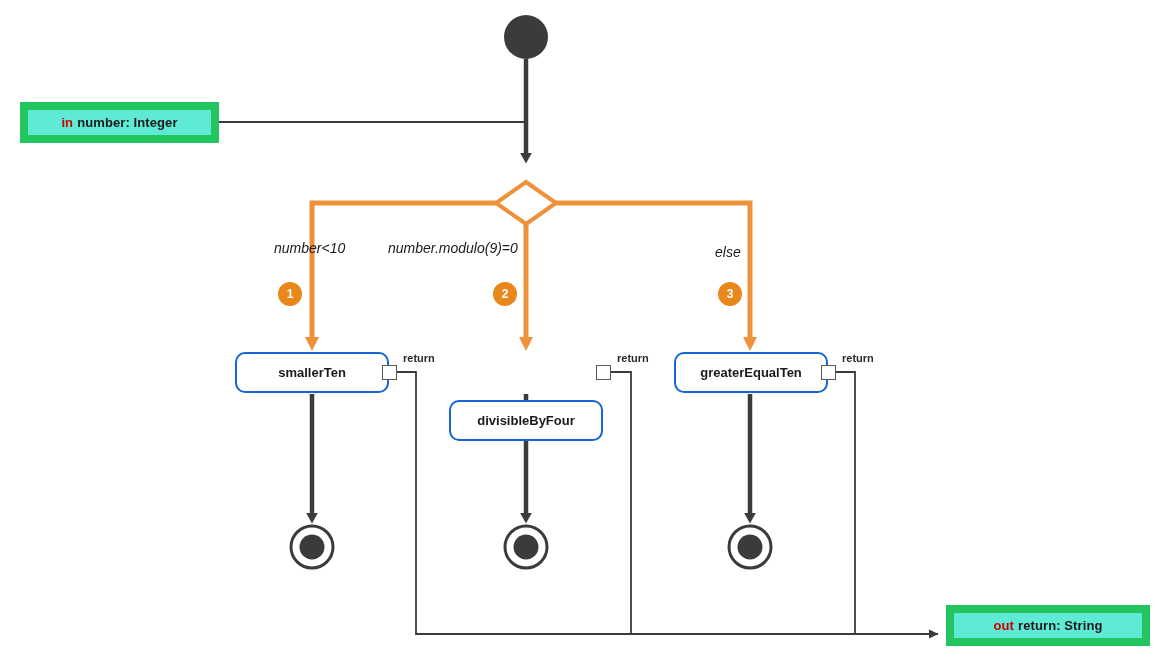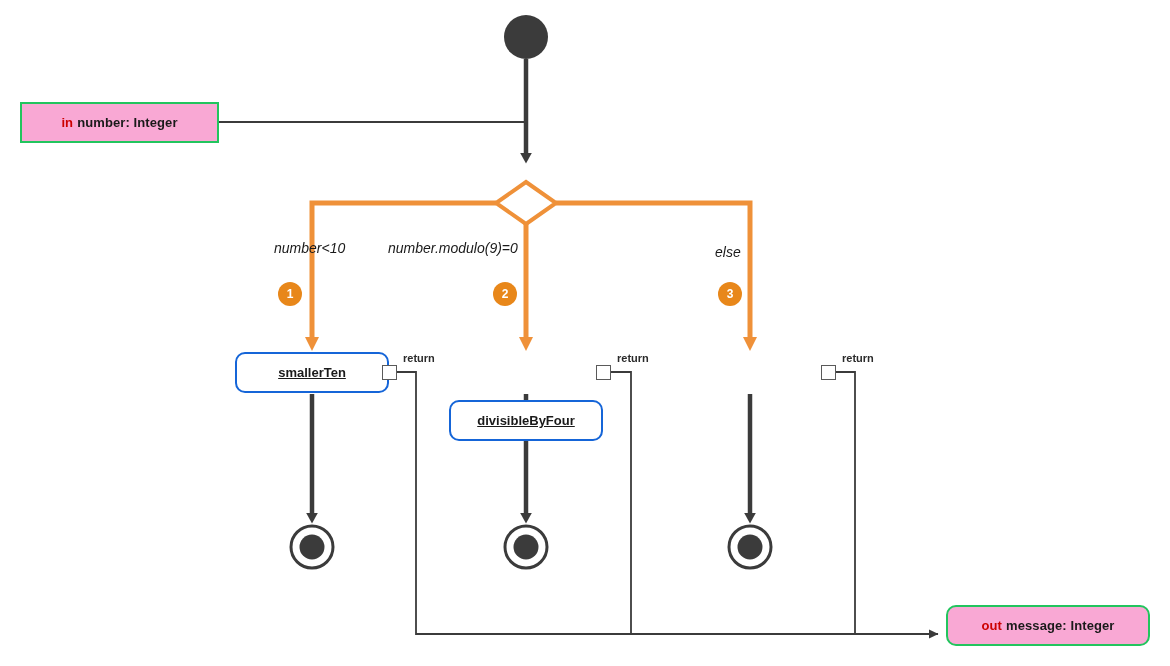--- a/index.html
+++ b/index.html
@@ -20,22 +20,22 @@
   #diagram-svg {
     position: absolute;
     left: 0;
     top: 0;
     width: 1170px;
     height: 666px;
   }
   .param-box {
     position: absolute;
     box-sizing: border-box;
-    background: #f9a8d4;
-    border: 2px solid #22c55e;
+    background: #5eead4;
+    border: 8px solid #22c55e;
     display: flex;
     align-items: center;
     justify-content: center;
     font-size: 13px;
     font-weight: bold;
     color: #1a1a1a;
     letter-spacing: 0.1px;
   }
   .param-dir {
     color: #cc0000;
@@ -47,21 +47,20 @@
     box-sizing: border-box;
     background: #ffffff;
     border: 2px solid #1565d8;
     border-radius: 10px;
     display: flex;
     align-items: center;
     justify-content: center;
     font-size: 13px;
     font-weight: bold;
     color: #1a1a1a;
-    text-decoration: underline;
   }
   .pin {
     position: absolute;
     box-sizing: border-box;
     width: 15px;
     height: 15px;
     background: #ffffff;
     border: 1.5px solid #5a5a5a;
   }
   .pin-label {
@@ -145,23 +144,23 @@
     <path d="M396,372 L416,372 L416,634 L938,634" stroke="#3b3b3b" stroke-width="1.8" fill="none" marker-end="url(#arrow-black-thin)"></path>
     <path d="M610,372 L631,372 L631,634" stroke="#3b3b3b" stroke-width="1.8" fill="none"></path>
     <path d="M835,372 L855,372 L855,634" stroke="#3b3b3b" stroke-width="1.8" fill="none"></path>
   </svg>
 
   <div class="param-box" style="left:20px; top:102px; width:199px; height:41px;">
     <span class="param-dir">in</span>
     <span>number: Integer</span>
   </div>
 
-  <div class="param-box" style="left:946px; top:605px; width:204px; height:41px;border-radius:10px;">
+  <div class="param-box" style="left:946px; top:605px; width:204px; height:41px;">
     <span class="param-dir">out</span>
-    <span>message: Integer</span>
+    <span>return: String</span>
   </div>
 
   <div class="guard-label" style="left:230px; top:240px;margin-left:44px;">number&lt;10</div>
   <div class="guard-label" style="left:388px; top:240px;">number.modulo(9)=0</div>
   <div class="guard-label" style="left:715px; top:244px;">else</div>
 
   <div class="badge" style="left:278px; top:282px;">1</div>
   <div class="badge" style="left:493px; top:282px;">2</div>
   <div class="badge" style="left:718px; top:282px;">3</div>
 
@@ -170,16 +169,19 @@
   </div>
   <div class="pin" style="left:382px; top:365px;"></div>
   <div class="pin-label" style="left:403px; top:352px;">return</div>
 
   <div class="action-box" style="left:449px; top:352px; width:154px; height:41px;margin-top:48px;">
     <span>divisibleByFour</span>
   </div>
   <div class="pin" style="left:596px; top:365px;"></div>
   <div class="pin-label" style="left:617px; top:352px;">return</div>
 
+  <div class="action-box" style="left:674px; top:352px; width:154px; height:41px;">
+    <span>greaterEqualTen</span>
+  </div>
   <div class="pin" style="left:821px; top:365px;"></div>
   <div class="pin-label" style="left:842px; top:352px;">return</div>
 
 </div>
 
 </body></html>

